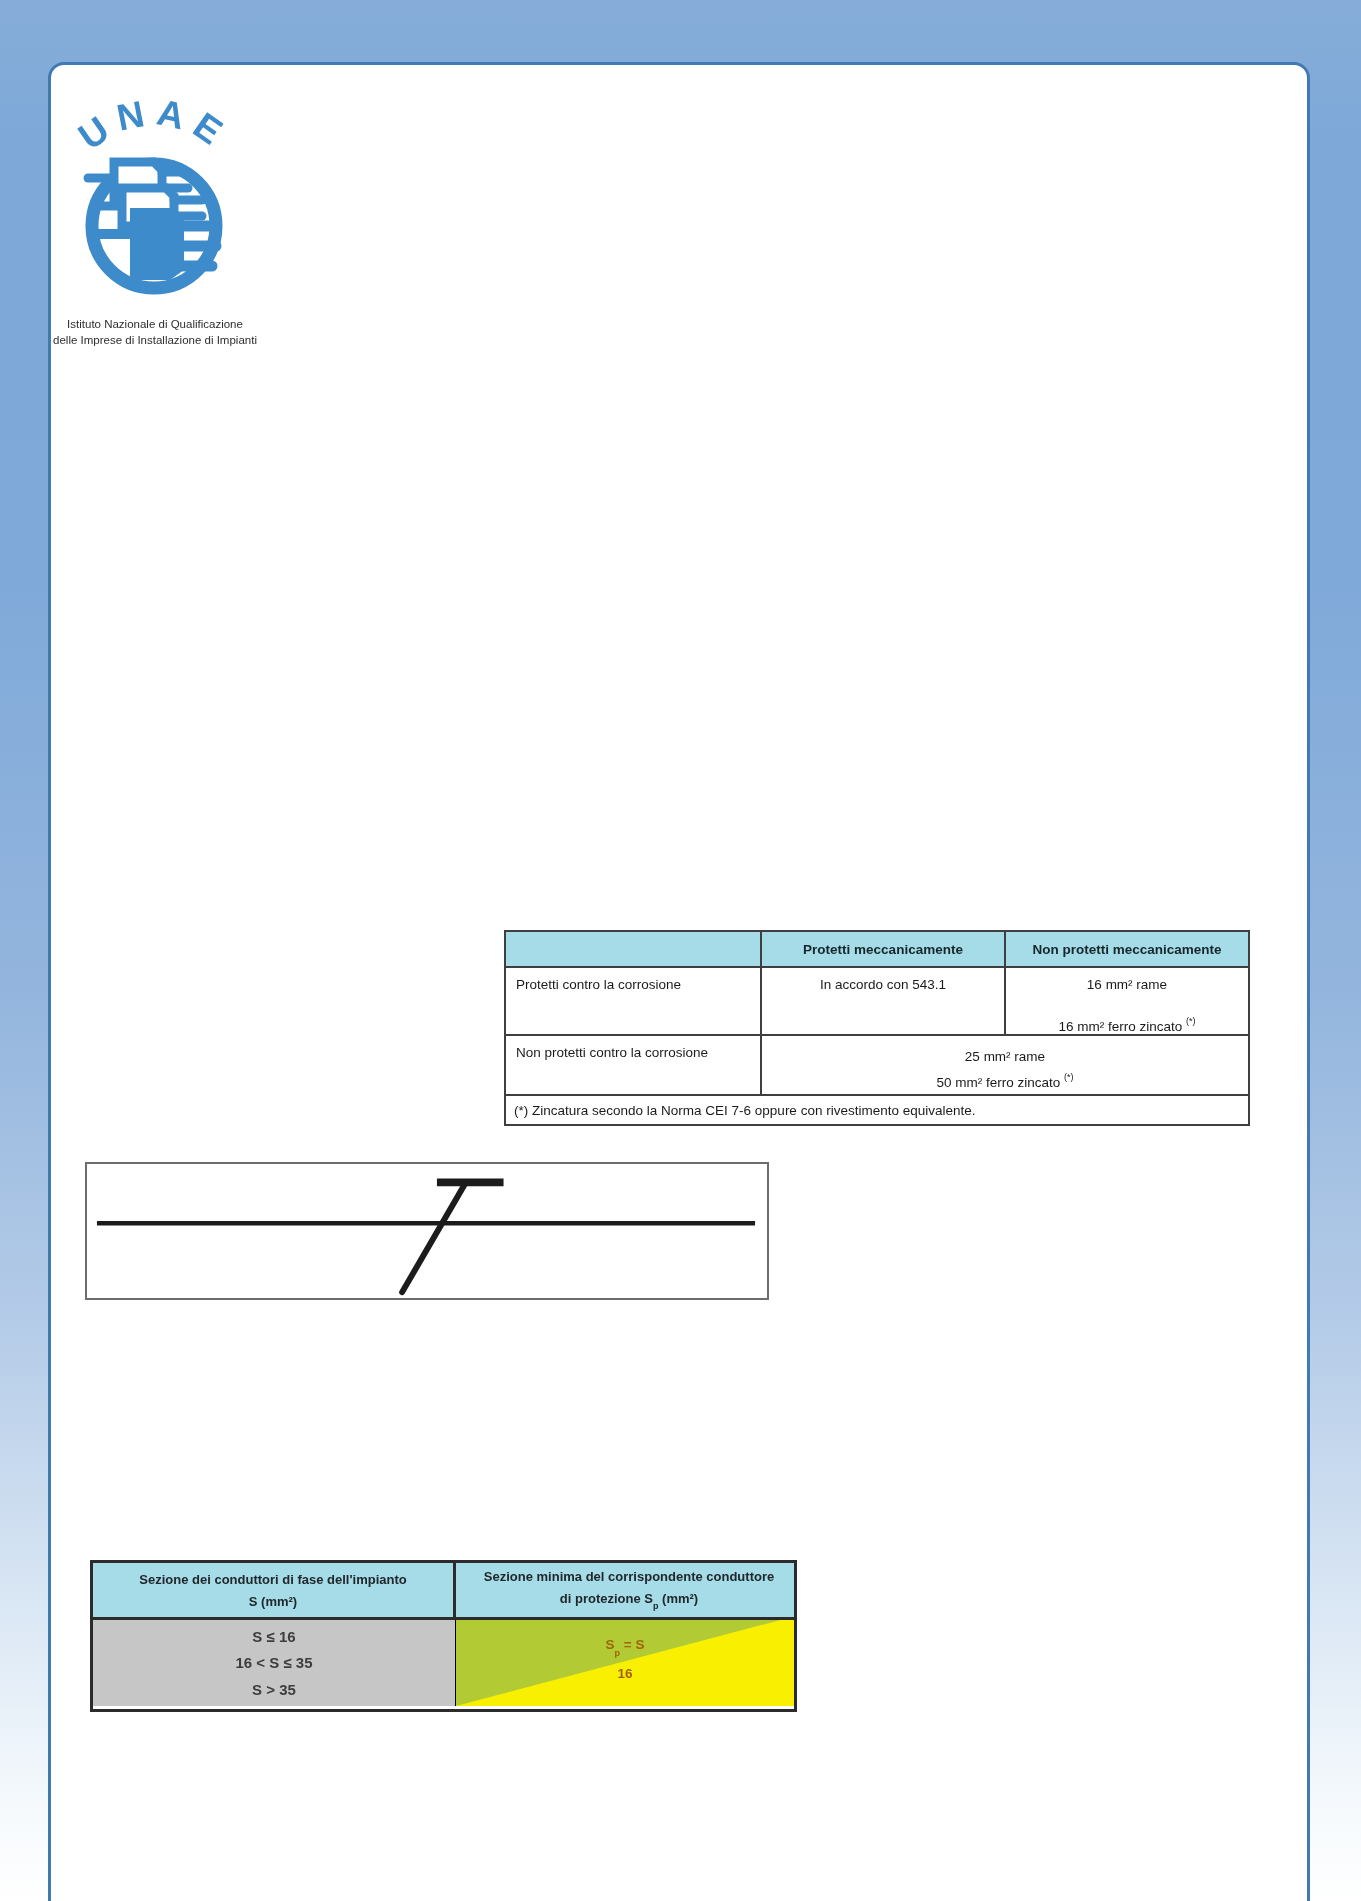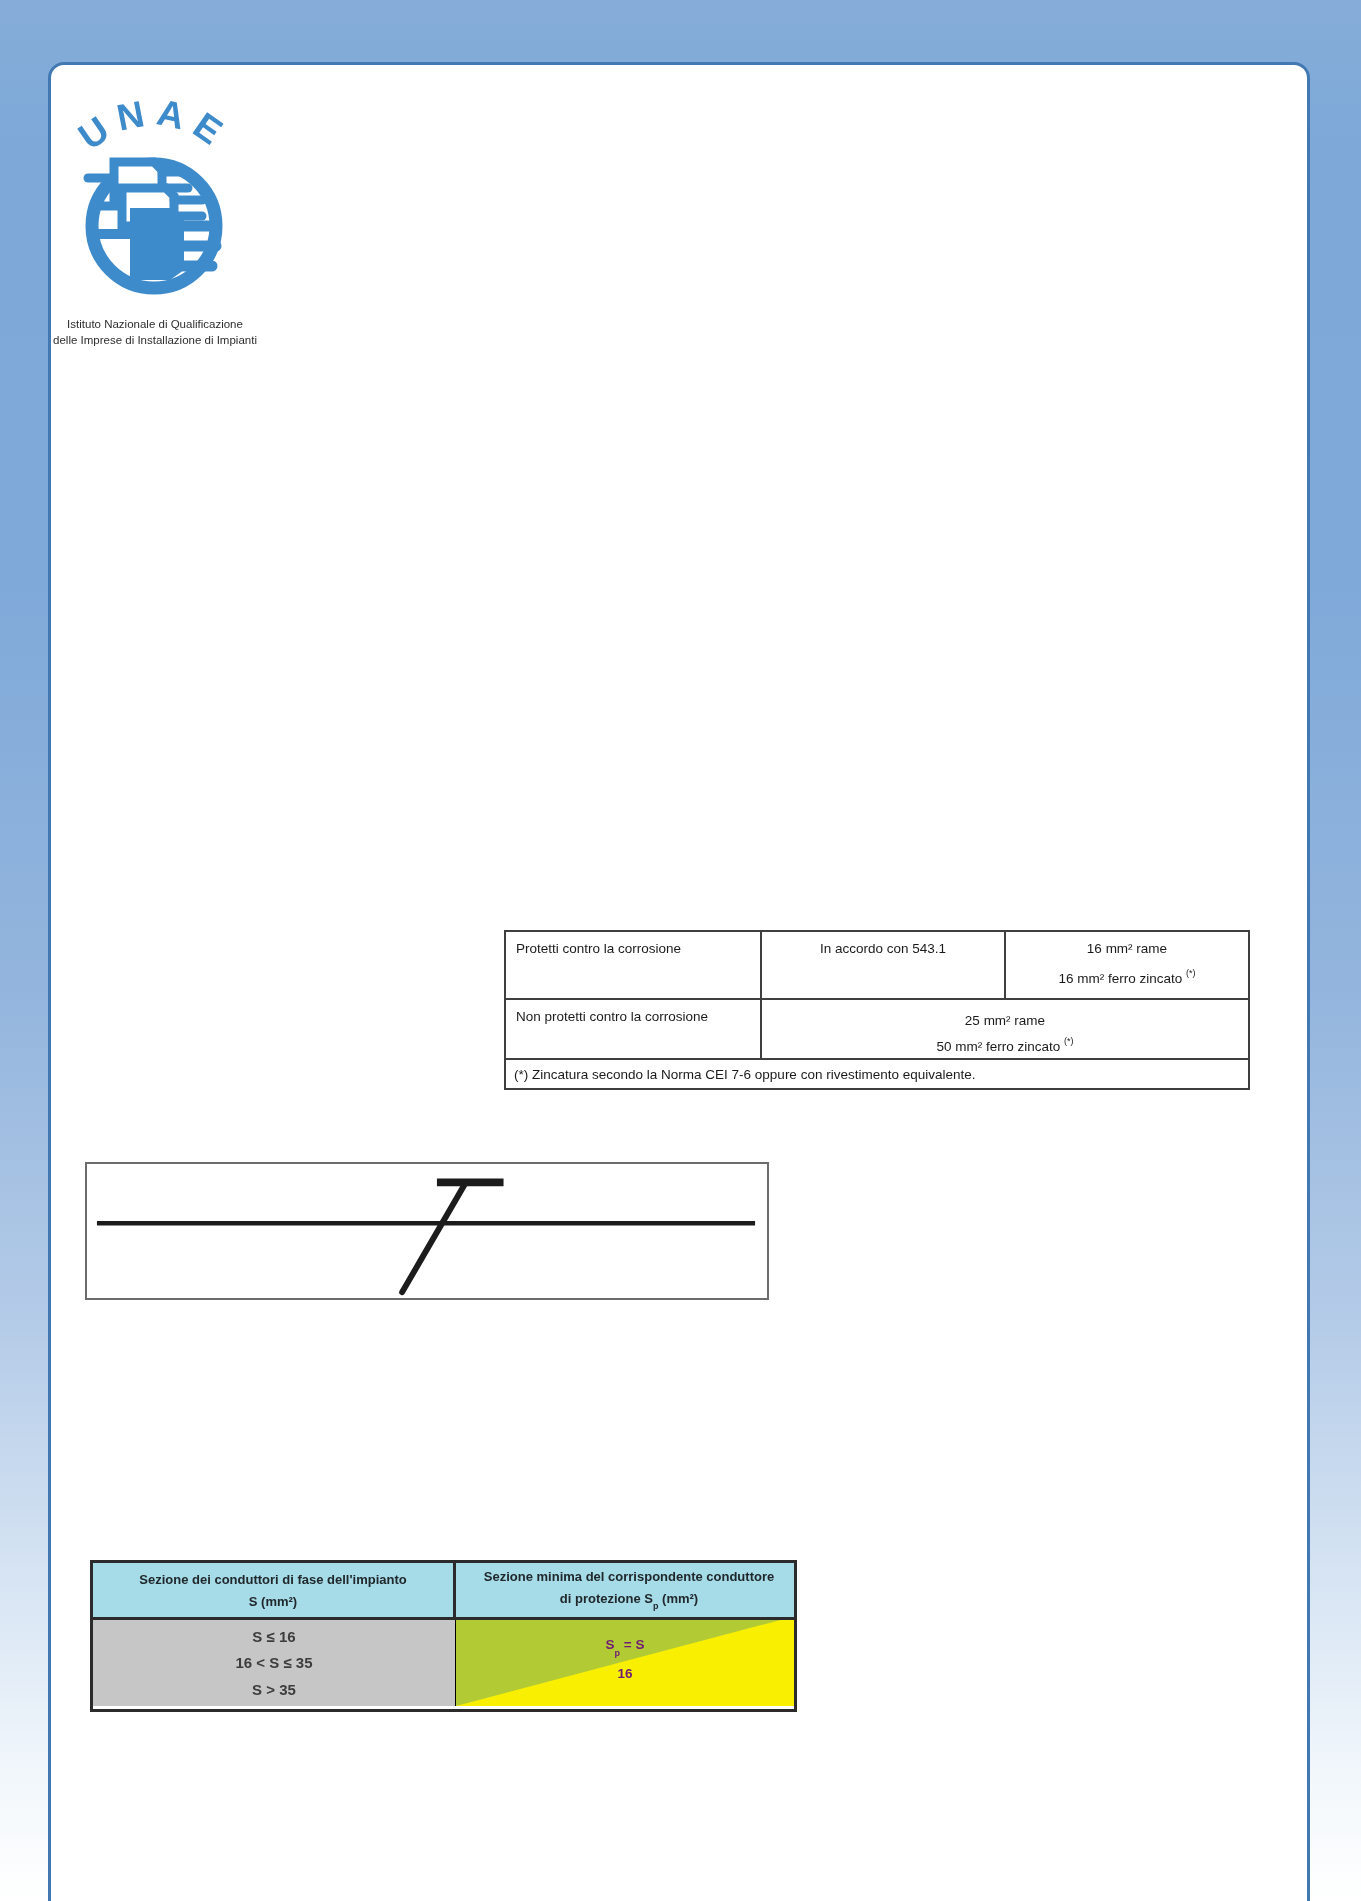--- a/index.html
+++ b/index.html
@@ -28,21 +28,21 @@
     vertical-align:top; background:#ffffff;
   }
   .table1 .hdr td {
     background:#a6dbe8; font-weight:bold; text-align:center;
     vertical-align:middle; height:36px; color:#16272b;
   }
   .table1 .r1 td { height:68px; }
   .table1 .r2 td { height:60px; }
   .t1-label { text-align:left; padding:9px 6px 0 10px; }
   .t1-center { text-align:center; padding-top:9px; }
-  .t1-line2 { margin-top:13px; }
+  .t1-line2 { margin-top:25px; }
   .r2 .t1-center { padding-top:13px;border-radius:21px; }
   .r2 .t1-line2 { margin-top:9px; }
   .table1 .foot td { height:30px; vertical-align:middle; padding-left:8px; font-size:13.5px;border-radius:13px; }
   sup.note { font-size:9px; position:relative; top:-1px; letter-spacing:0; }
   
   .figure1 {
     position:absolute; left:85px; top:1162px; width:684px; height:138px;
     background:#ffffff; border:2px solid #6d6d6d; z-index:2;
   }
   .figure1 svg { display:block; width:100%; height:100%; }
@@ -61,21 +61,21 @@
   .t2-right { flex:1;padding-left:8px; }
   .t2-body { display:flex; height:86px; }
   .t2-bleft {
     width:363px; border-right:1px solid #000000; background:#c6c6c6;
     display:flex; flex-direction:column; justify-content:space-around;
     padding:3px 0; text-align:center; font-weight:bold; font-size:15px; color:#3d3d3d;
   }
   .t2-bright { flex:1; position:relative; }
   .t2-bright svg { position:absolute; left:0; top:0; width:100%; height:100%; }
   .t2-val { position:absolute; left:0; width:100%; text-align:center;
-            font-weight:bold; font-size:13.5px; color:#701a75; }
+            font-weight:bold; font-size:13.5px; color:#a16207; }
   .t2-val1 { top:17px; }
   .t2-val2 { top:46px; }
   sub.small { font-size:9px; position:relative; bottom:-3px; }
 </style>
 </head>
 <body>
 
 <div class="canvas">
   <div class="page"></div>
 
@@ -117,20 +117,25 @@
   </div>
 
   <div class="table1">
     <table>
       <colgroup>
           <col style="width:256px">
           <col style="width:244px">
           <col style="width:244px">
         </colgroup>
       <tbody>
+          <tr class="hdr">
+        <td></td>
+        <td>Protetti meccanicamente</td>
+        <td>Non protetti meccanicamente</td>
+      </tr>
       <tr class="r1">
         <td class="t1-label">Protetti contro la corrosione</td>
         <td class="t1-center">In accordo con 543.1</td>
         <td class="t1-center">
           <div>16 mm² rame</div>
           <div class="t1-line2"><span>16 mm² ferro zincato </span><sup class="note">(*)</sup></div>
         </td>
       </tr>
       <tr class="r2">
         <td class="t1-label">Non protetti contro la corrosione</td>

